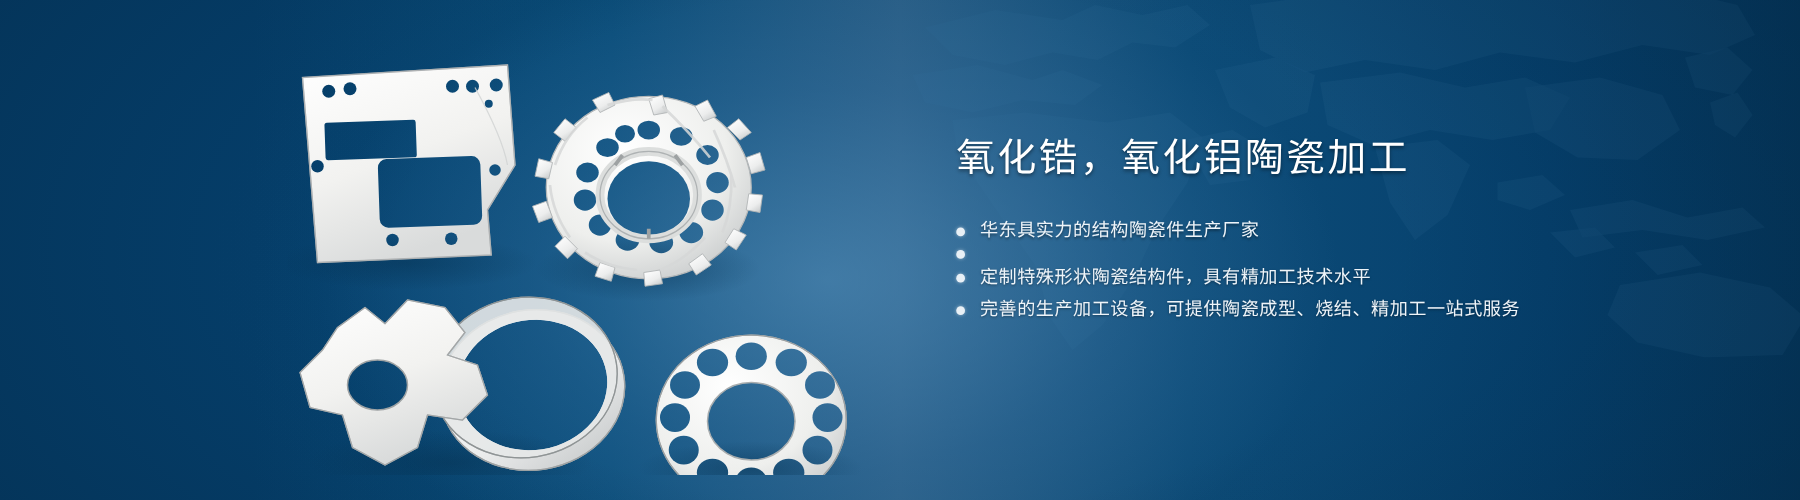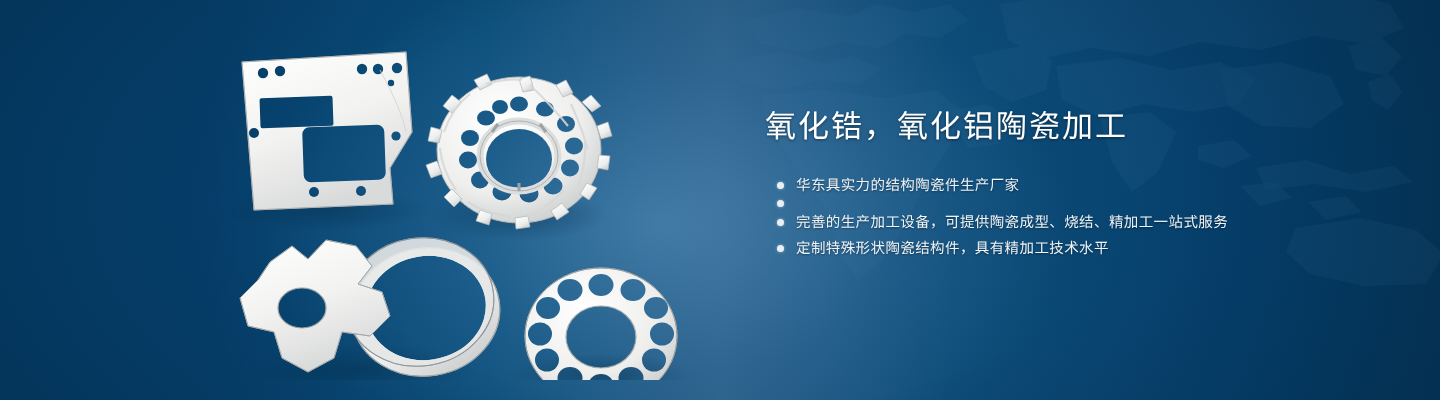--- a/index.html
+++ b/index.html
@@ -33,21 +33,21 @@
   
   .products{position:absolute;left:230px;top:40px;width:470px;height:340px;}
   .products svg{width:100%;height:100%;display:block;}
   
   .copy{position:absolute;left:765px;top:106px;width:620px;}
   .headline{
     font-size:31px;line-height:42px;color:#ffffff;letter-spacing:2px;
     font-weight:400;margin:0 0 26px 0;white-space:nowrap;
     text-shadow:0 1px 3px rgba(0,0,0,.45);
   }
-  .bullets{list-style:none;margin:12px;padding:0;}
+  .bullets{list-style:none;margin:0;padding:0;}
   .bullets li{
     display:flex;align-items:center;
     font-size:14.5px;line-height:22px;color:#eef4f9;
     margin-bottom:4px;letter-spacing:.4px;
     text-shadow:0 1px 2px rgba(0,0,0,.4);
     white-space:nowrap;
   }
   .dot{
     width:7px;height:7px;border-radius:50%;
     background:#e8f0f6;flex:0 0 auto;margin-right:12px;
@@ -266,22 +266,22 @@
     <ul class="bullets">
       <li>
         <span class="dot"></span>
         <span>华东具实力的结构陶瓷件生产厂家</span>
       </li>
       <li>
         <span class="dot"></span>
       </li>
       <li>
         <span class="dot"></span>
+        <span>定制特殊形状陶瓷结构件，具有精加工技术水平</span>
+      </li>
+      <li>
+        <span class="dot"></span>
         <span>完善的生产加工设备，可提供陶瓷成型、烧结、精加工一站式服务</span>
-      </li>
-      <li>
-        <span class="dot"></span>
-        <span>定制特殊形状陶瓷结构件，具有精加工技术水平</span>
       </li>
     </ul>
   </div>
 
 </div>
 
 </body></html>

